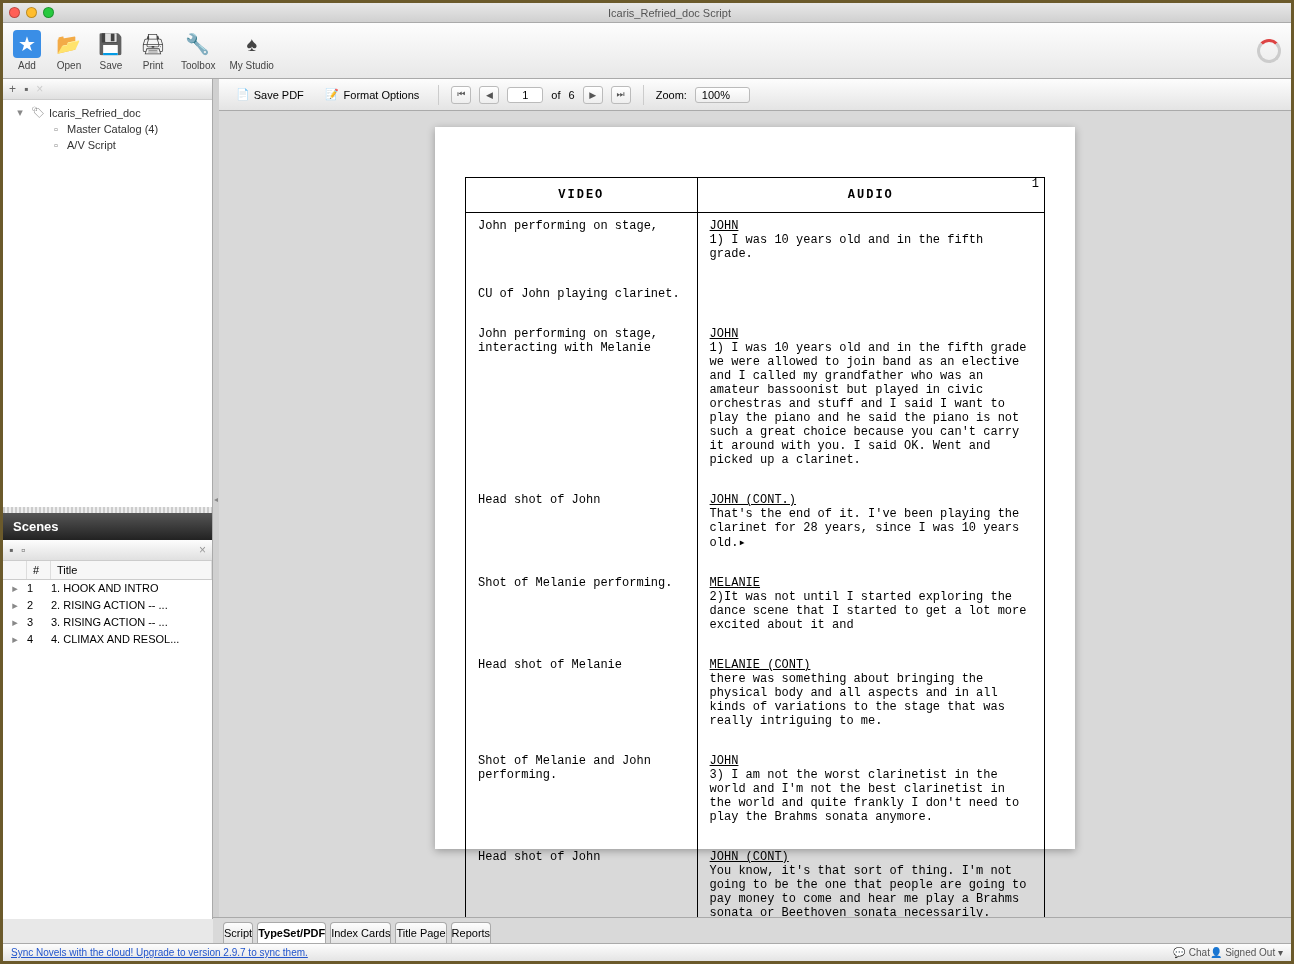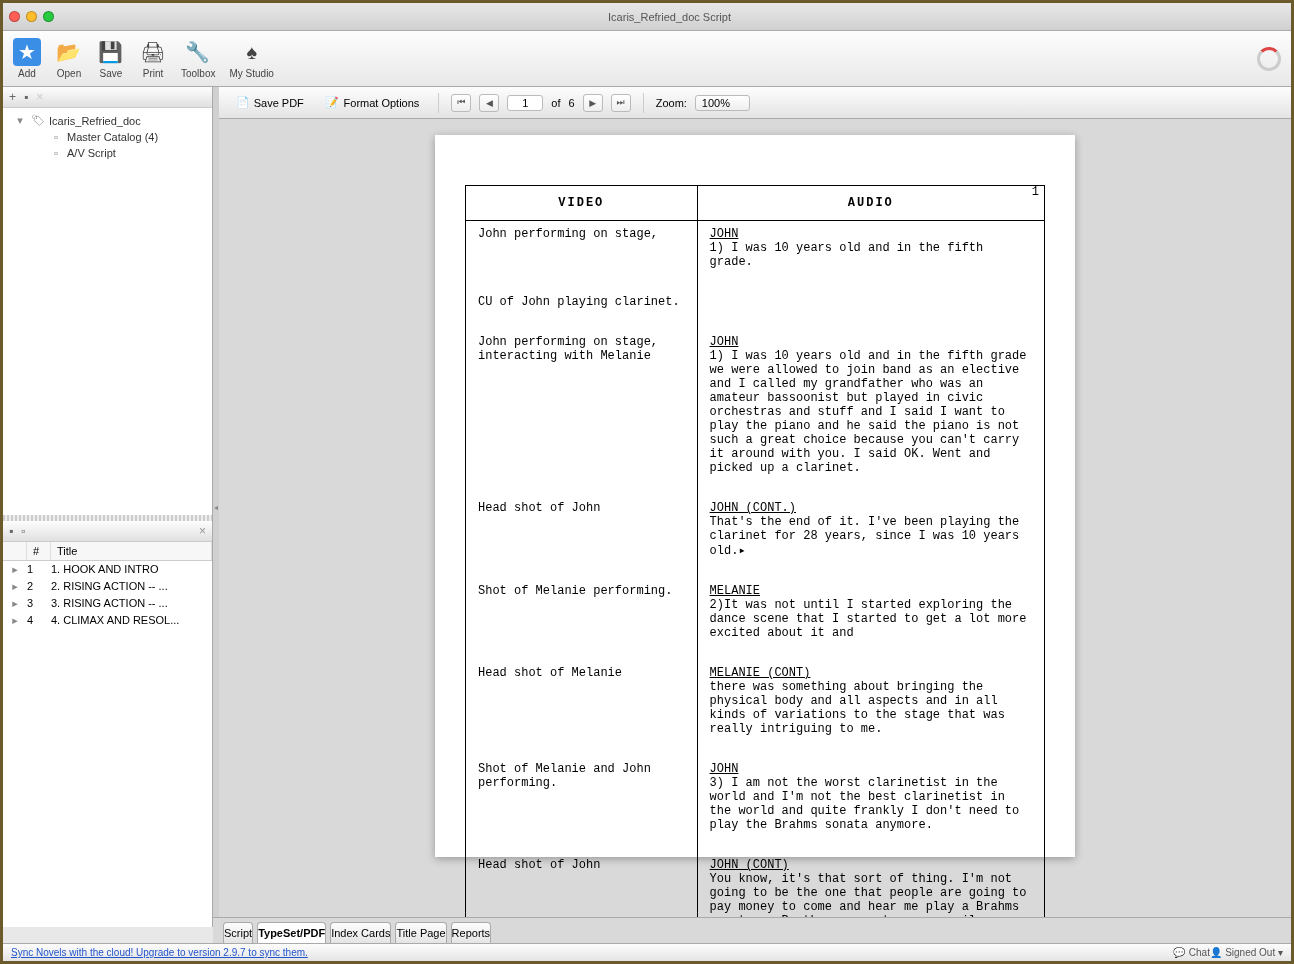--- a/index.html
+++ b/index.html
@@ -1,17 +1,17 @@
 <!DOCTYPE html>
 <html><head>
 <meta charset="utf-8">
 <style>
 * { box-sizing: border-box; margin: 0; padding: 0; }
 body { font-family: "Lucida Grande", Arial, sans-serif; font-size: 11px; background: #e8e8e8; overflow: hidden; width: 1294px; height: 964px; border: 3px solid #6b5a2b; position: relative; }
-.titlebar { height: 28px; background: linear-gradient(#e8e8e8, #d0d0d0); display: flex; align-items: center; padding: 0 6px; border-bottom: 1px solid #aaa; }
+.titlebar { height: 20px; background: linear-gradient(#e8e8e8, #d0d0d0); display: flex; align-items: center; padding: 0 6px; border-bottom: 1px solid #aaa; }
 .traffic { display: flex; gap: 6px; }
 .dot { width: 11px; height: 11px; border-radius: 50%; border: 1px solid rgba(0,0,0,.25); }
 .red { background: #ff5f56; } .yellow { background: #ffbd2e; } .green { background: #27c93f; }
 .title-text { flex: 1; text-align: center; color: #555; font-size: 11px; }
 .toolbar { height: 56px; background: linear-gradient(#fdfdfd, #e8e8e8); border-bottom: 1px solid #aaa; display: flex; align-items: center; padding: 4px 10px; gap: 14px; }
 .tool-btn { display: flex; flex-direction: column; align-items: center; gap: 2px; cursor: pointer; font-size: 10px; color: #444; }
 .tool-icon { width: 28px; height: 28px; display: flex; align-items: center; justify-content: center; font-size: 20px; }
 .spinner { margin-left: auto; width: 24px; height: 24px; border: 3px solid #ccc; border-top-color: #d44; border-radius: 50%; }
 .main { display: flex; height: calc(100% - 20px - 56px - 24px - 18px); }
 .sidebar { width: 210px; background: #fff; border-right: 1px solid #aaa; display: flex; flex-direction: column; }
@@ -117,20 +117,21 @@
           <span>Master Catalog (4)</span>
         </div>
         <div class="tree-row child">
           <span class="tree-icon">▫</span>
           <span>A/V Script</span>
         </div>
       </div>
     </div>
     <div class="splitter"></div>
     <div class="scenes-panel">
+      <div class="panel-header">Scenes</div>
       <div class="scenes-toolbar">
         <span>▪</span>
         <span>▫</span>
         <span class="x">×</span>
       </div>
       <div class="scenes-head">
         <div style="width:24px"></div>
         <div style="width:24px">#</div>
         <div style="flex:1">Title</div>
       </div>

